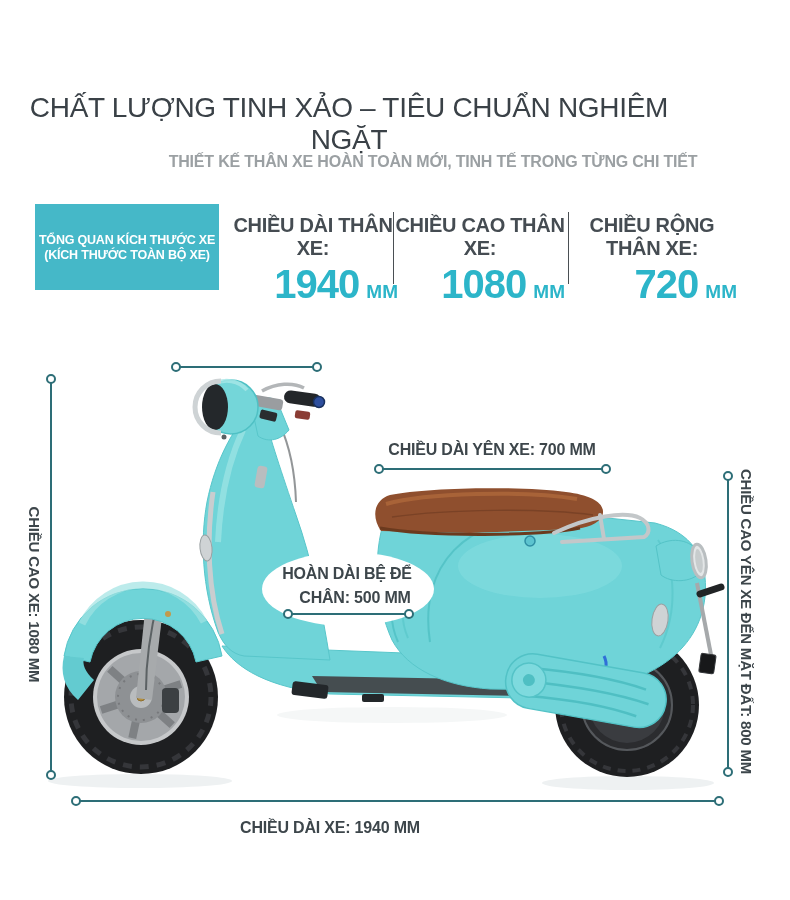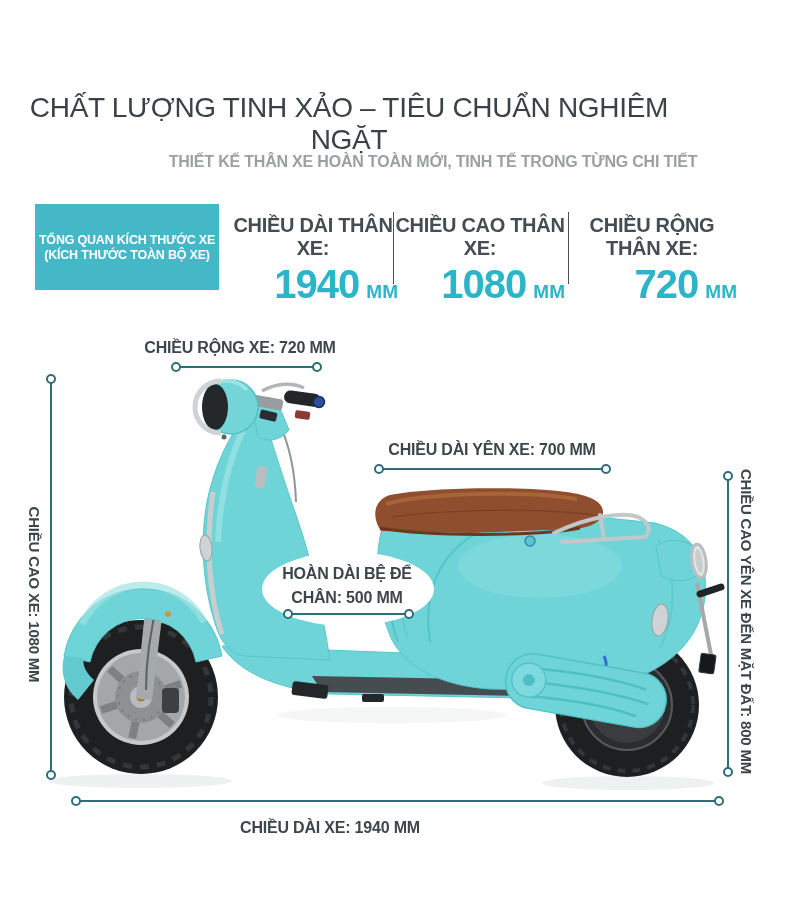--- a/index.html
+++ b/index.html
@@ -203,29 +203,28 @@
 
     <g>
       <circle cx="231" cy="407" r="27" fill="#74d6d9" stroke="#4fc0c4" stroke-width="1.5"></circle>
       <path d="M 214 384 A 27 27 0 0 1 247 390" fill="none" stroke="#a8e7e7" stroke-width="4" opacity="0.8"></path>
       <ellipse cx="215" cy="407" rx="13" ry="23" fill="#24282b"></ellipse>
       <path d="M 221 381 A 26 26 0 0 0 221 433" fill="none" stroke="#ced3d5" stroke-width="5"></path>
       <circle cx="224" cy="437" r="2.5" fill="#5a6063"></circle>
     </g>
   </svg>
 
-  <div class="ann" style="left:120px;top:339px;width:240px;">CHIỀU RỘNG XE: 720 MM</div>
   <div class="mline" style="left:175px;top:366px;width:143px;"></div>
 
   <div class="ann" style="left:372px;top:441px;width:240px;">CHIỀU DÀI YÊN XE: 700 MM</div>
   <div class="mline" style="left:378px;top:468px;width:229px;"></div>
 
   <div class="bubble" style="left:262px;top:552px;width:172px;height:74px;"></div>
   <div class="ann" style="left:257px;top:565px;width:180px;">HOÀN DÀI BỆ ĐỂ</div>
-  <div class="ann" style="left:257px;top:589px;width:180px;">CHÂN: 500 MM</div>
+  <div class="ann" style="left:265px;top:589px;width:180px;">CHÂN: 500 MM</div>
   <div class="mline" style="left:287px;top:613px;width:123px;"></div>
 
   <div class="vline" style="left:50px;top:378px;height:398px;"></div>
   <div class="ann ann-v rot90" style="left:-166px;top:586px;width:400px;">CHIỀU CAO XE: 1080 MM</div>
 
   <div class="vline" style="left:727px;top:475px;height:298px;"></div>
   <div class="ann ann-v rot90" style="left:546px;top:613px;width:400px;">CHIỀU CAO YÊN XE ĐẾN MẶT ĐẤT: 800 MM</div>
 
   <div class="mline" style="left:75px;top:800px;width:645px;"></div>
   <div class="ann" style="left:0;top:819px;width:660px;">CHIỀU DÀI XE: 1940 MM</div>

